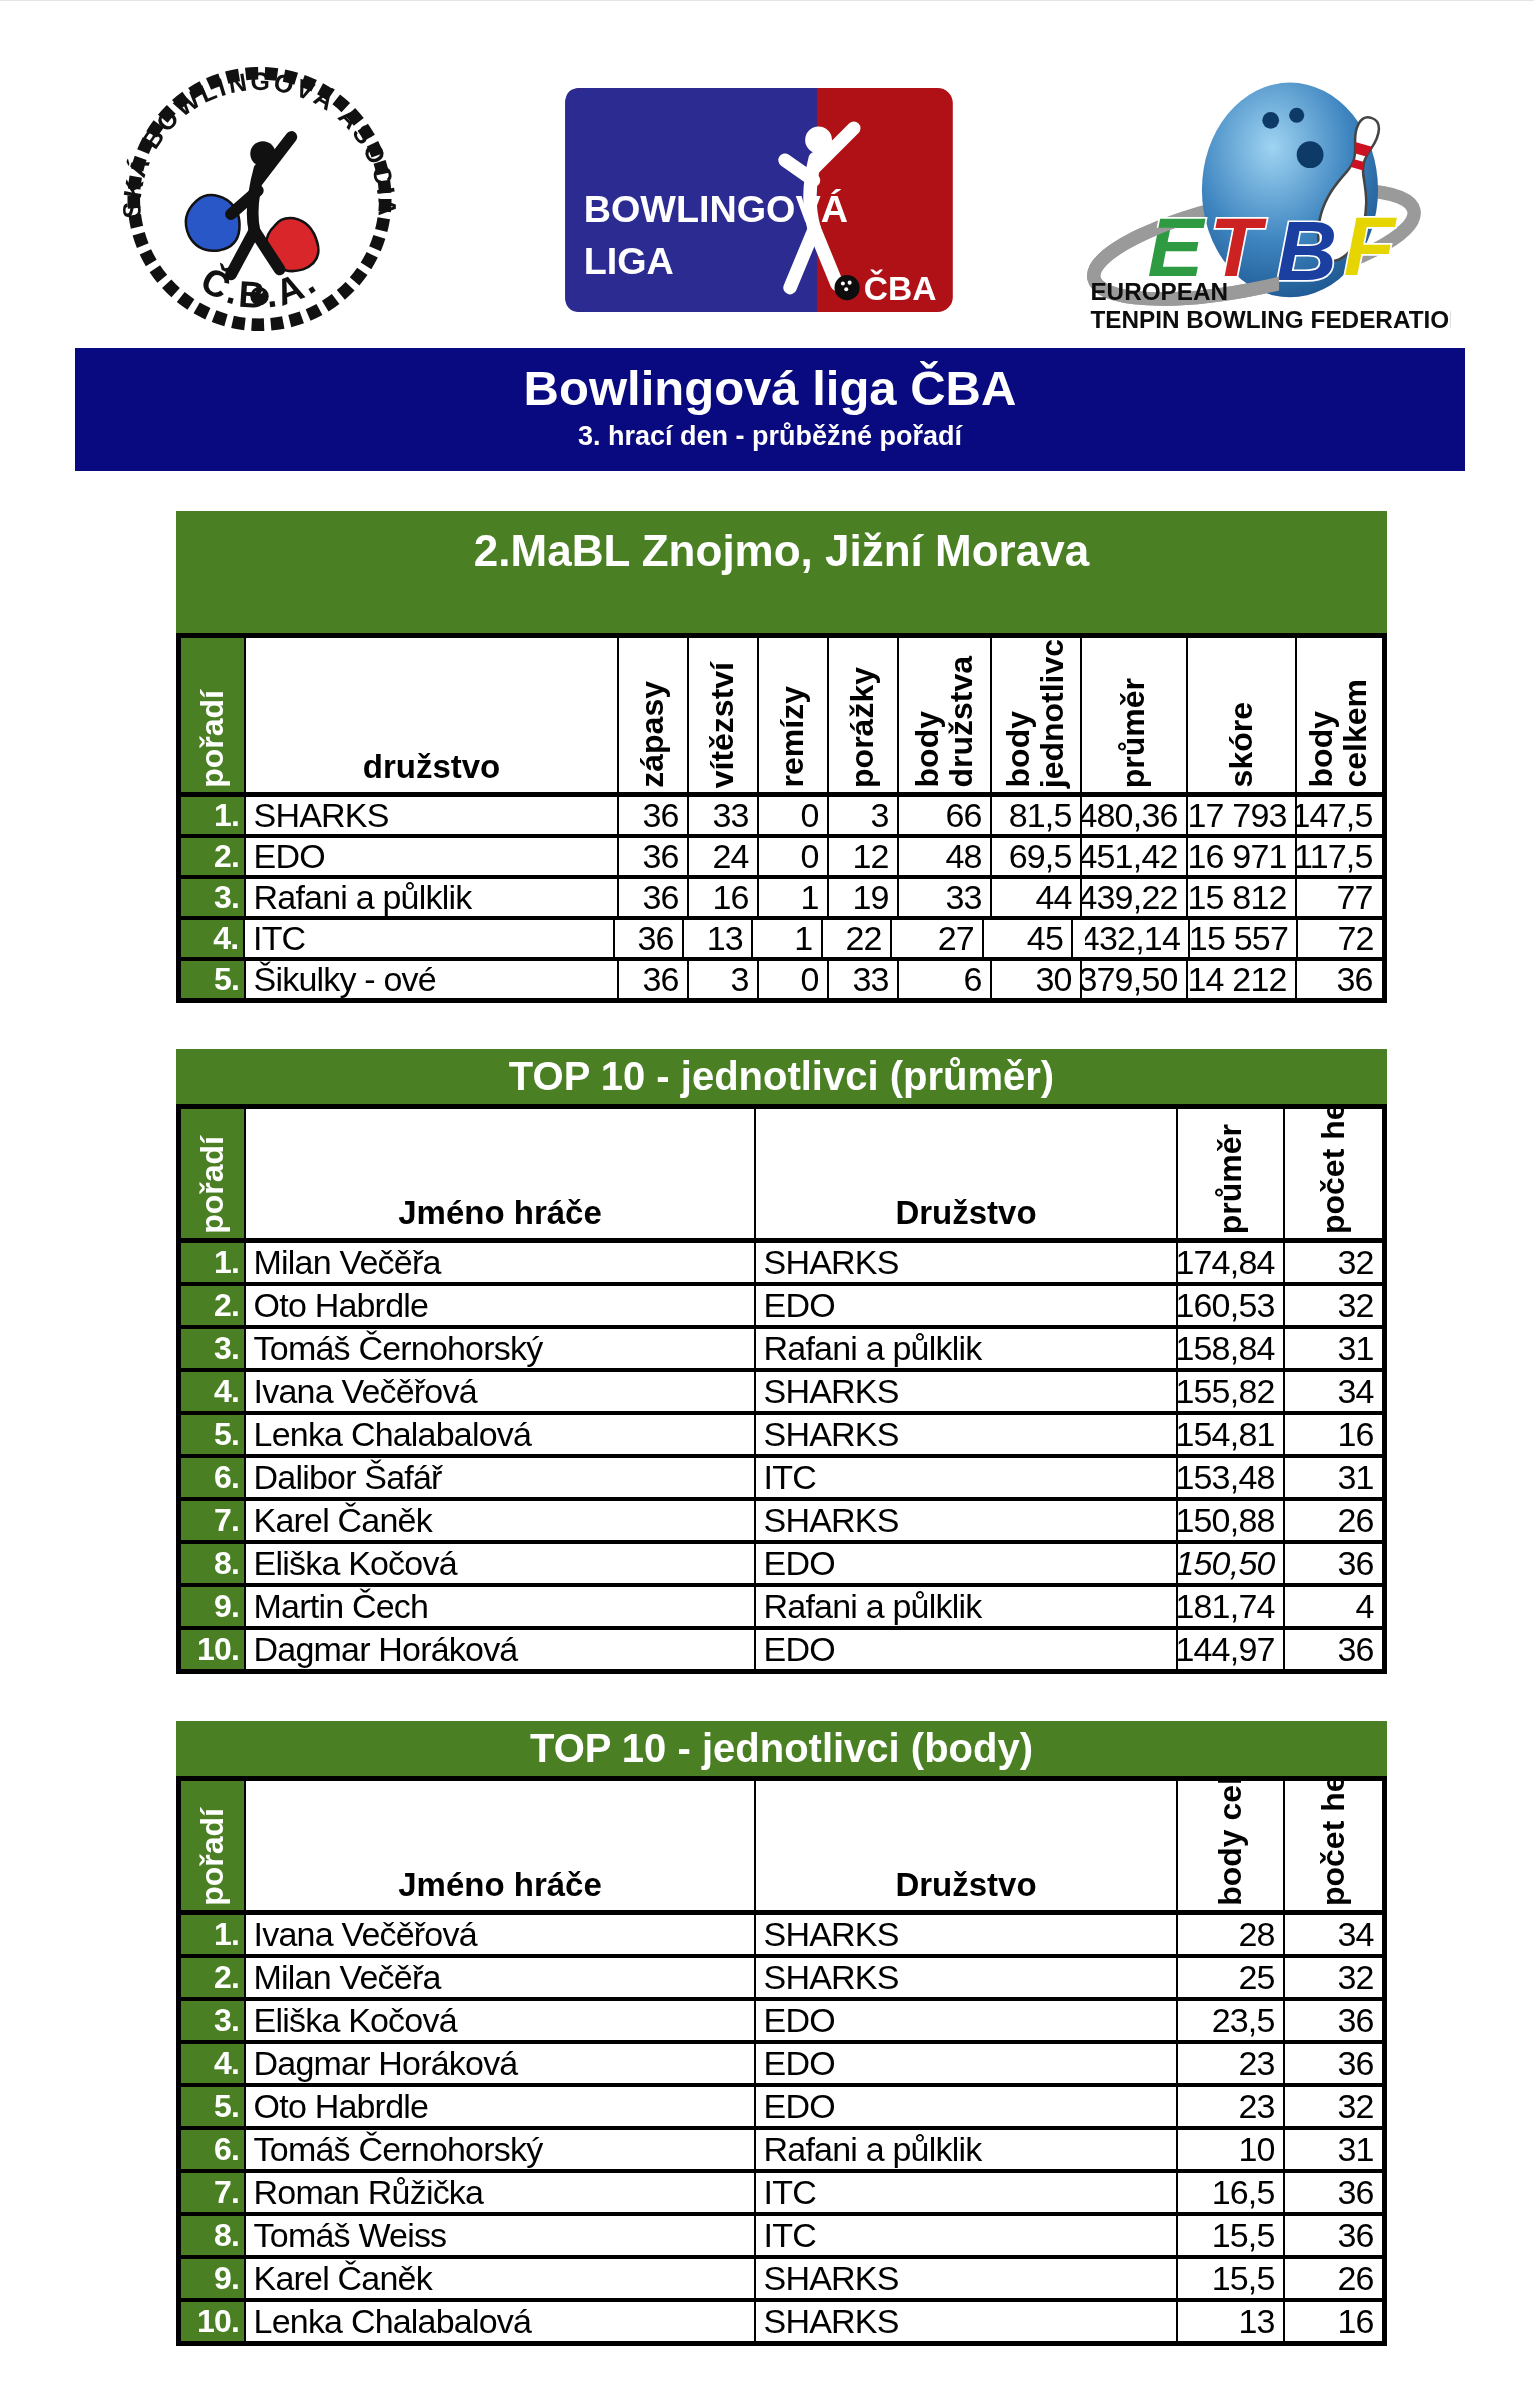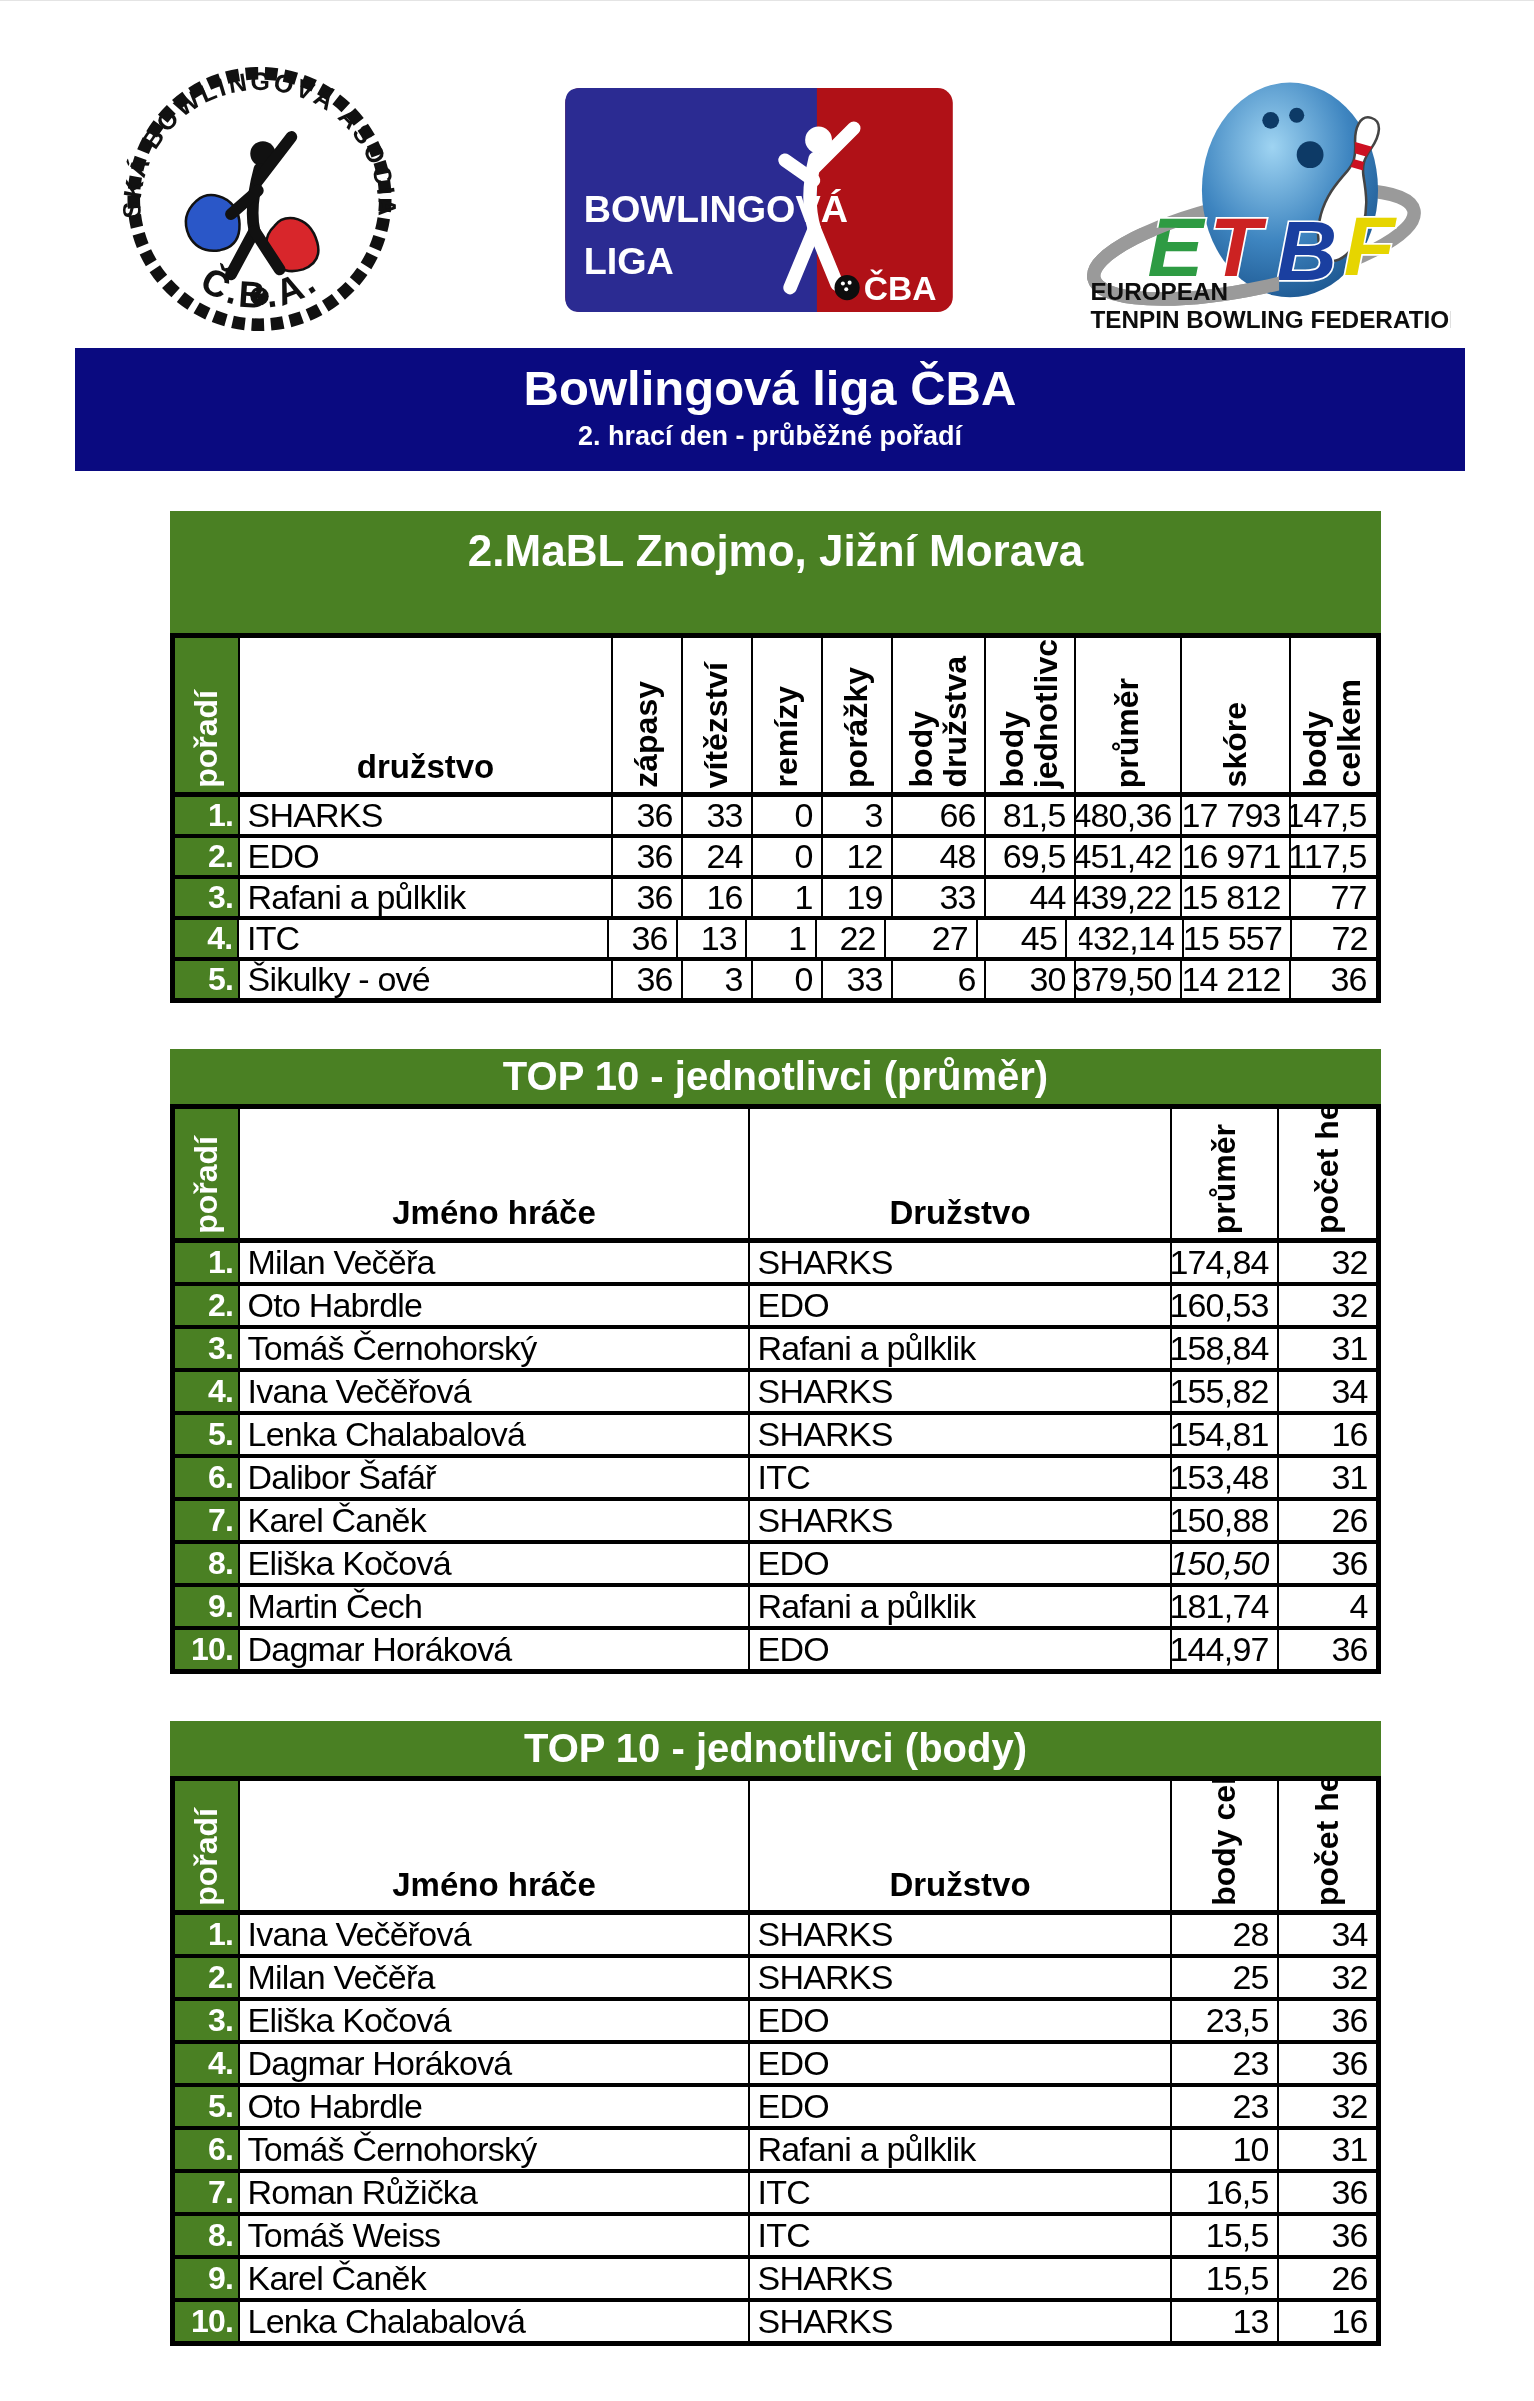--- a/index.html
+++ b/index.html
@@ -13,21 +13,21 @@
   #logo-liga{left:565px;top:87px;width:388px;height:224px;}
   #logo-etbf{left:1082px;top:67px;width:369px;height:269px;}
 
   
   .blue-banner{position:absolute;left:75px;top:347px;width:1390px;height:123px;background:var(--navy);
                color:#fff;text-align:center;}
   .blue-banner .t1{font-size:49px;font-weight:bold;padding-top:11.7px;letter-spacing:0px;}
   .blue-banner .t2{font-size:27px;font-weight:bold;margin-top:5px;}
 
   
-  .section{position:absolute;left:170px;width:1211px;}
+  .section{position:absolute;left:176px;width:1211px;}
   #sec1{top:510px;}
   #sec2{top:1048px;}
   #sec3{top:1720px;}
   .gbanner{background:var(--green);color:#fff;text-align:center;font-weight:bold;}
   .gb-big{height:122px;}
   .gb-big .gb-title{font-size:44px;padding-top:15px;}
   .gb-big .gb-sub{font-size:31px;margin-top:6.7px;}
   .gb-small{height:55px;line-height:55px;font-size:40px;}
 
   .tblx{border:5px solid #000;background:#fff;}
@@ -146,21 +146,21 @@
       <g clip-path="url(#swclip)">
           <use href="#swooshE"></use>
         </g>
       <text x="10" y="276" font-size="29" font-weight="bold" fill="#0d0d0d" font-family="Liberation Sans, sans-serif">EUROPEAN</text>
       <text x="10" y="310" font-size="29" font-weight="bold" fill="#0d0d0d" font-family="Liberation Sans, sans-serif">TENPIN BOWLING FEDERATION</text>
     </svg>
   </div>
 
   <div class="blue-banner">
     <div class="t1">Bowlingová liga ČBA</div>
-    <div class="t2">2. hrací den - průběžné pořadí</div>
+    <div class="t2">3. hrací den - průběžné pořadí</div>
   </div>
 
   <div class="section" id="sec1">
     <div class="gbanner gb-big">
       <div class="gb-title">2.MaBL Znojmo, Jižní Morava</div>
     </div>
     <div class="tblx">
         <div class="trow thead" style="height: 154px;">
           <div class="cell hcell rankhead" style="width: 65px;">
             <span class="rot-txt">pořadí</span>

